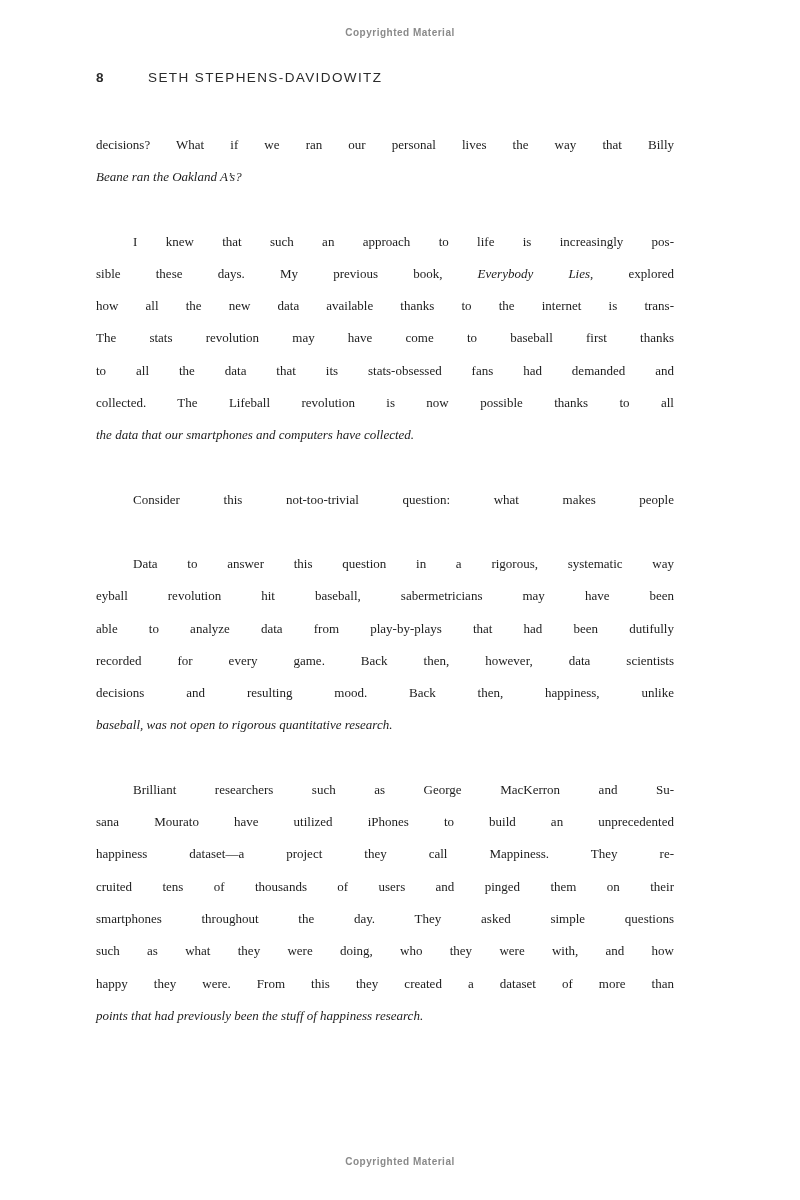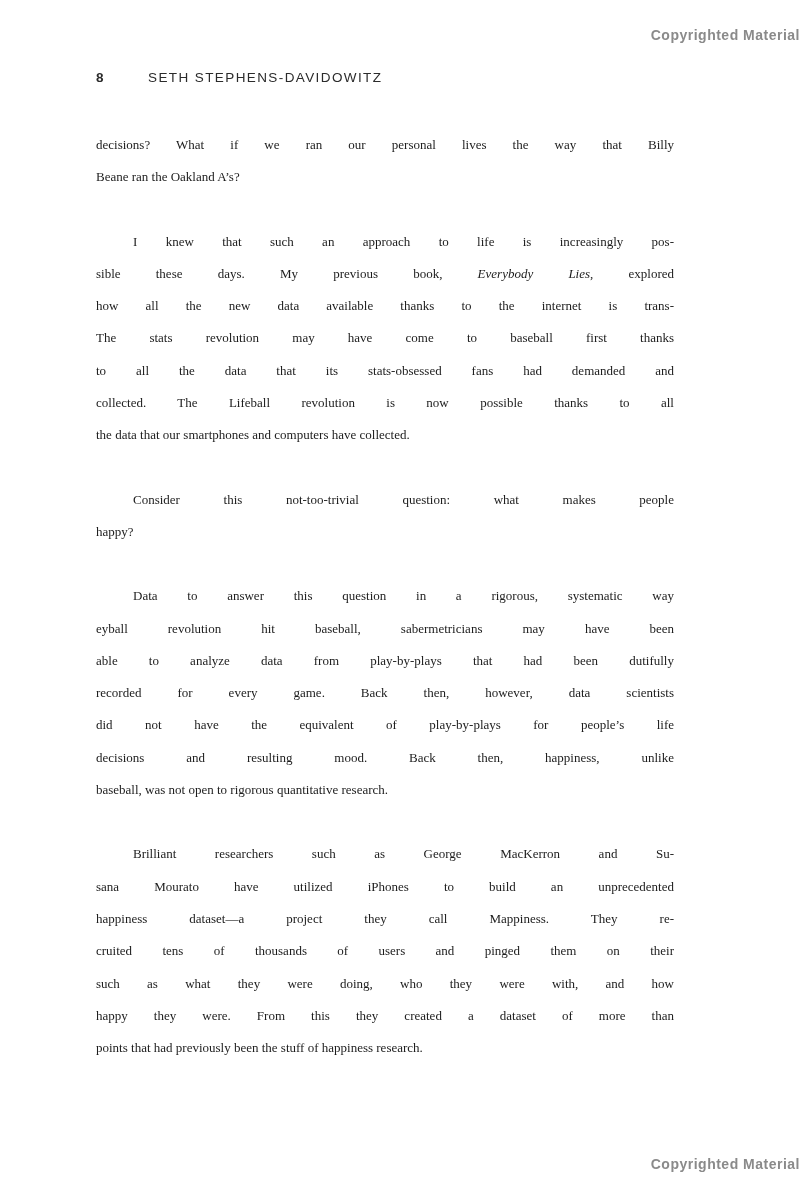--- a/index.html
+++ b/index.html
@@ -12,24 +12,24 @@
     width: 800px;
     height: 1200px;
     background: #ffffff;
     overflow: hidden;
     font-family: "Liberation Serif", serif;
   }
   .notice {
     position: absolute;
     left: 0;
     width: 100%;
-    text-align: right;
+    text-align: center;
     font-family: "Liberation Sans", sans-serif;
     font-weight: 700;
-    font-size: 14px;
+    font-size: 10px;
     letter-spacing: 0.5px;
     color: #8a8a8a;
   }
   .notice-top { top: 27px; }
   .notice-bottom { top: 1156px; }
   .running-header {
     position: absolute;
     top: 70px;
     left: 96px;
     display: flex;
@@ -55,20 +55,21 @@
     line-height: 32.3px;
     color: #1c1c1c;
   }
   .line {
     text-align: justify;
     text-align-last: justify;
     white-space: normal;
   }
   .line.para-end {
     text-align-last: left;
+    font-style: italic;
   }
   .line.indent {
     text-indent: 37px;
     margin-top: 32px;
   }
   .line em {
     font-style: italic;
   }
 </style>
 </head>
@@ -87,32 +88,31 @@
       <div class="line"><span>decisions? What if we ran our personal lives the way that Billy</span></div>
       <div class="line para-end"><span>Beane ran the Oakland A’s?</span></div>
       <div class="line indent"><span>I knew that such an approach to life is increasingly pos-</span></div>
       <div class="line"><span>sible these days. My previous book, </span><em>Everybody Lies</em><span>, explored</span></div>
       <div class="line"><span>how all the new data available thanks to the internet is trans-</span></div>
       <div class="line"><span>The stats revolution may have come to baseball first thanks</span></div>
       <div class="line"><span>to all the data that its stats-obsessed fans had demanded and</span></div>
       <div class="line"><span>collected. The Lifeball revolution is now possible thanks to all</span></div>
       <div class="line para-end"><span>the data that our smartphones and computers have collected.</span></div>
       <div class="line indent"><span>Consider this not-too-trivial question: what makes people</span></div>
-      <div class="line para-end"><span>happy?</span></div>
       <div class="line indent"><span>Data to answer this question in a rigorous, systematic way</span></div>
       <div class="line"><span>eyball revolution hit baseball, sabermetricians may have been</span></div>
       <div class="line"><span>able to analyze data from play-by-plays that had been dutifully</span></div>
       <div class="line"><span>recorded for every game. Back then, however, data scientists</span></div>
-      <div class="line"><span>did not have the equivalent of play-by-plays for people’s life</span></div>
       <div class="line"><span>decisions and resulting mood. Back then, happiness, unlike</span></div>
       <div class="line para-end"><span>baseball, was not open to rigorous quantitative research.</span></div>
       <div class="line indent"><span>Brilliant researchers such as George MacKerron and Su-</span></div>
       <div class="line"><span>sana Mourato have utilized iPhones to build an unprecedented</span></div>
       <div class="line"><span>happiness dataset—a project they call Mappiness. They re-</span></div>
       <div class="line"><span>cruited tens of thousands of users and pinged them on their</span></div>
+      <div class="line"><span>smartphones throughout the day. They asked simple questions</span></div>
       <div class="line"><span>such as what they were doing, who they were with, and how</span></div>
       <div class="line"><span>happy they were. From this they created a dataset of more than</span></div>
       <div class="line para-end"><span>points that had previously been the stuff of happiness research.</span></div>
     </div>
 
   <div class="notice notice-bottom">Copyrighted Material</div>
 
 </div>
 
 </body></html>

